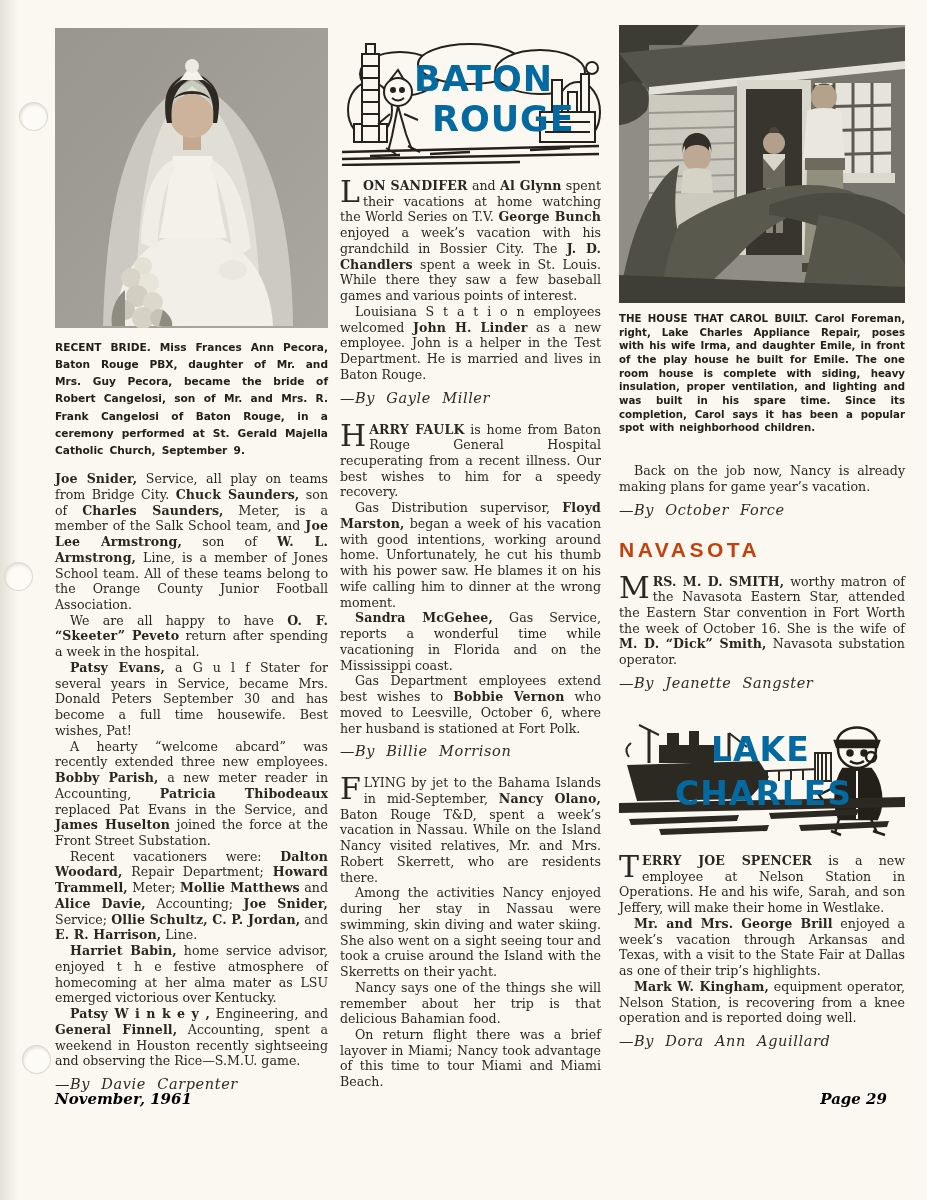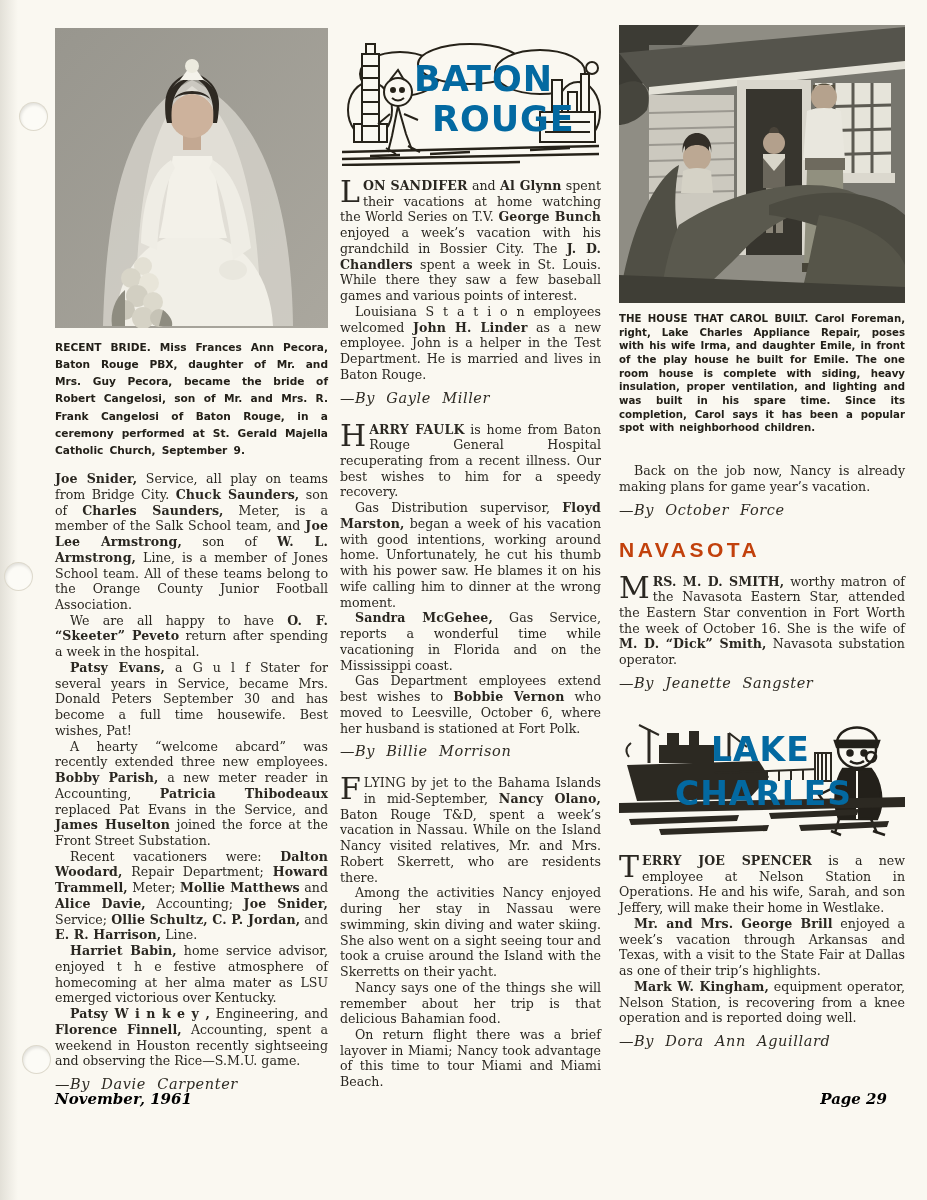--- a/index.html
+++ b/index.html
@@ -150,21 +150,21 @@
       </g>
     </svg>
     <div class="caption">RECENT BRIDE.  Miss Frances Ann Pecora, Baton Rouge PBX, daughter of Mr. and Mrs. Guy Pecora, became the bride of Robert Cangelosi, son of Mr. and Mrs. R. Frank Cangelosi of Baton Rouge, in a ceremony performed at St. Gerald Majella Catholic Church, September 9.</div>
     <div class="body-text">
         <p class="noindent"><b>Joe Snider,</b> Service, all play on teams from Bridge City.  <b>Chuck Saunders,</b> son of <b>Charles Saunders,</b> Meter, is a member of the Salk School team, and <b>Joe Lee Armstrong,</b> son of <b>W. L. Armstrong,</b> Line, is a member of Jones School team.  All of these teams belong to the Orange County Junior Football Association.</p>
         <p>We are all happy to have <b>O. F. “Skeeter” Peveto</b> return after spending a week in the hospital.</p>
         <p><b>Patsy Evans,</b> a G u l f Stater for several years in Service, became Mrs. Donald Peters September 30 and has become a full time housewife.  Best wishes, Pat!</p>
         <p>A hearty “welcome abcard” was recently extended three new employees. <b>Bobby Parish,</b> a new meter reader in Accounting, <b>Patricia Thibodeaux</b> replaced Pat Evans in the Service, and <b>James Huselton</b> joined the force at the Front Street Substation.</p>
         <p>Recent vacationers were: <b>Dalton Woodard,</b> Repair Department; <b>Howard Trammell,</b> Meter; <b>Mollie Matthews</b> and <b>Alice Davie,</b> Accounting; <b>Joe Snider,</b> Service; <b>Ollie Schultz, C. P. Jordan,</b> and <b>E. R. Harrison,</b> Line.</p>
         <p><b>Harriet Babin,</b> home service advisor, enjoyed t h e festive atmosphere of homecoming at her alma mater as LSU emerged victorious over Kentucky.</p>
-        <p><b>Patsy W i n k e y ,</b> Engineering, and <b>Florence Finnell,</b> Accounting, spent a weekend in Houston recently sightseeing and observing the Rice—S.M.U. game.</p>
+        <p><b>Patsy W i n k e y ,</b> Engineering, and <b>General Finnell,</b> Accounting, spent a weekend in Houston recently sightseeing and observing the Rice—S.M.U. game.</p>
       </div>
     <div class="byline">—By Davie Carpenter</div>
   </div>
 
   <div class="col col-mid">
     <div class="masthead">
       <svg viewBox="0 0 261 126" xmlns="http://www.w3.org/2000/svg">
 
         <g fill="#faf8f1" stroke="#262219" stroke-width="2">
           <ellipse cx="60" cy="34" rx="40" ry="22"></ellipse>

